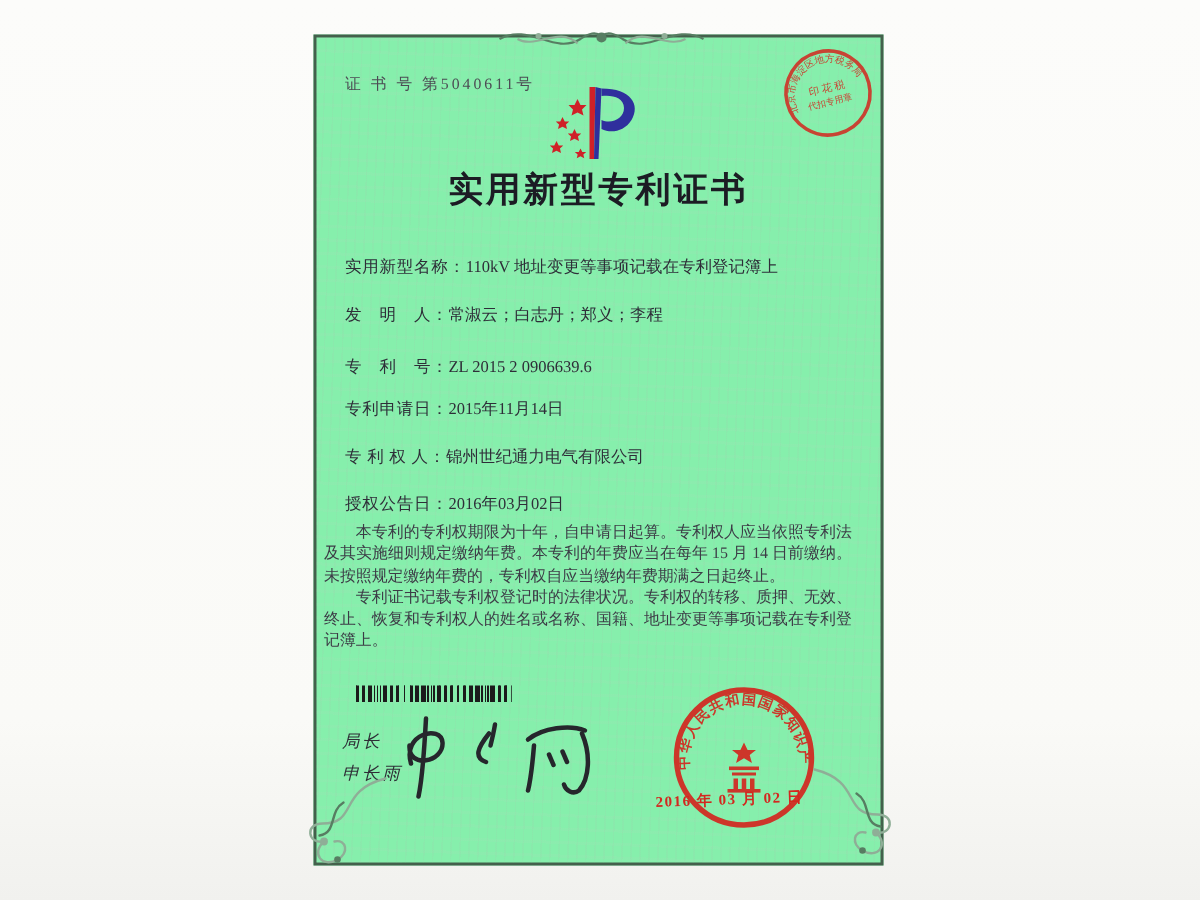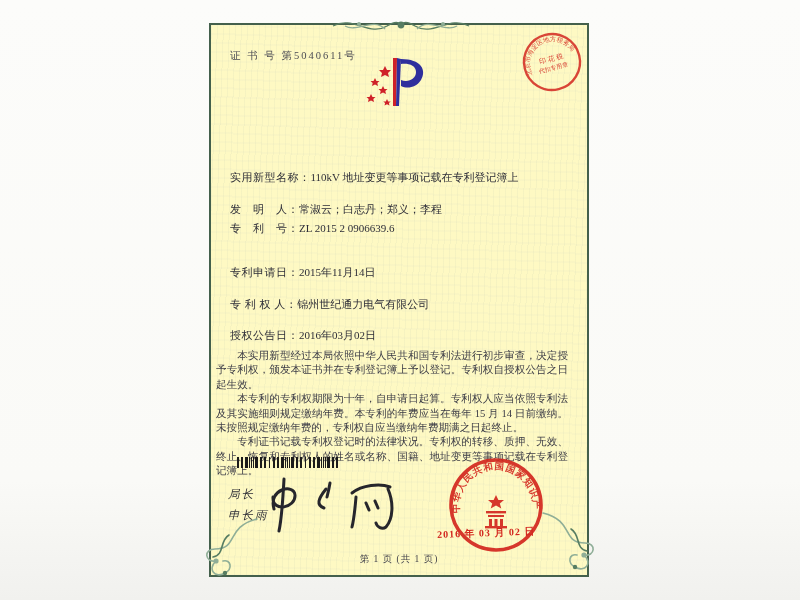--- a/index.html
+++ b/index.html
@@ -3,21 +3,21 @@
 <meta charset="utf-8">
 <style>
   html,body{margin:0;padding:0;}
   body{
     width:800px;height:600px;position:relative;overflow:hidden;
     background:linear-gradient(180deg,#fcfcfa 0%,#fafaf7 80%,#f1f1ee 100%);
     font-family:"Liberation Serif","DejaVu Serif",serif;
   }
   .page{
     position:absolute;left:209px;top:23px;width:376px;height:550px;
-    border:2px solid #44604c;background:#fef9c3;
+    border:2px solid #44604c;background:#86efac;
   }
   .page::before{
     content:"";position:absolute;inset:0;pointer-events:none;
     background:repeating-linear-gradient(92deg,rgba(170,185,170,.10) 0 1px,transparent 1px 6px),
                repeating-linear-gradient(2deg,rgba(200,205,195,.08) 0 2px,transparent 2px 9px);
   }
   .cert-number{position:absolute;left:19px;top:24px;font-size:10.5px;color:#4c4c54;letter-spacing:2px;}
   .logo{position:absolute;left:152px;top:31px;width:66px;height:52px;}
   .title{
     position:absolute;left:0;top:86px;width:100%;text-align:center;
@@ -96,44 +96,44 @@
     <path d="M38,3 C58,3 64,14 58,24 C53,32 44,33 38,30 L38,24 C45,27 53,23 53,16 C53,9 45,7 38,8 Z" fill="#2f2f9d"></path>
     <g fill="#cf2128">
       <polygon points="22,10 24,14 28,14 25,17 26,21 22,19 18,21 19,17 16,14 20,14"></polygon>
       <polygon points="12,22 13.5,25 16.5,25 14.3,27 15,30 12,28.5 9,30 9.7,27 7.5,25 10.5,25"></polygon>
       <polygon points="20,30 21.5,33 24.5,33 22.3,35 23,38 20,36.5 17,38 17.7,35 15.5,33 18.5,33"></polygon>
       <polygon points="8,38 9.5,41 12.5,41 10.3,43 11,46 8,44.5 5,46 5.7,43 3.5,41 6.5,41"></polygon>
       <polygon points="24,43 25.2,45.4 27.8,45.4 25.9,47 26.5,49.5 24,48.2 21.5,49.5 22.1,47 20.2,45.4 22.8,45.4"></polygon>
     </g>
   </svg>
 
+  <div class="title">实用新型专利证书</div>
 
   <div class="fields">
     <div class="field" style="top:145px">
       <span class="flabel">实用新型名称：</span><span>110kV 地址变更等事项记载在专利登记簿上</span>
     </div>
     <div class="field" style="top:177px">
       <span class="flabel">发　明　人：</span><span>常淑云；白志丹；郑义；李程</span>
     </div>
-    <div class="field" style="top:196px">
+    <div class="field" style="top:212px">
       <span class="flabel">专　利　号：</span><span>ZL 2015 2 0906639.6</span>
     </div>
     <div class="field" style="top:240px">
       <span class="flabel">专利申请日：</span><span>2015年11月14日</span>
     </div>
     <div class="field" style="top:272px">
       <span class="flabel">专 利 权 人：</span><span>锦州世纪通力电气有限公司</span>
     </div>
     <div class="field" style="top:303px">
       <span class="flabel">授权公告日：</span><span>2016年03月02日</span>
     </div>
   </div>
 
   <div class="paras">
-    <p>本实用新型经过本局依照中华人民共和国专利法进行初步审查，决定授予专利权，颁发本证书并在专利登记簿上予以登记。专利权自授权公告之日起生效。</p>
     <p>本专利的专利权期限为十年，自申请日起算。专利权人应当依照专利法及其实施细则规定缴纳年费。本专利的年费应当在每年 15 月 14 日前缴纳。未按照规定缴纳年费的，专利权自应当缴纳年费期满之日起终止。</p>
     <p>专利证书记载专利权登记时的法律状况。专利权的转移、质押、无效、终止、恢复和专利权人的姓名或名称、国籍、地址变更等事项记载在专利登记簿上。</p>
   </div>
 
   <div class="barcode"></div>
 
   <div class="officer t1">局长</div>
   <div class="officer t2">申长雨</div>
 
   <svg class="signature" viewBox="0 0 160 60">
@@ -163,21 +163,20 @@
       <rect x="38" y="54" width="20" height="2.4"></rect>
       <rect x="40" y="58" width="16" height="2"></rect>
       <rect x="41" y="62" width="3" height="7"></rect>
       <rect x="46.5" y="62" width="3" height="7"></rect>
       <rect x="52" y="62" width="3" height="7"></rect>
       <rect x="37" y="69" width="22" height="2.4"></rect>
     </g>
   </svg>
   <div class="seal-date">2016 年 03 月 02 日</div>
 
-  <div class="page-footer">第 1 页 (共 1 页)</div>
 
   <svg class="corner-stamp" viewBox="0 0 62 62">
     <circle cx="31" cy="31" r="28" fill="none" stroke="#d3271f" stroke-width="2.4"></circle>
     <defs>
         <path id="stampRing" d="M9,40 A23,23 0 1 1 53,40"></path>
       </defs>
     <text font-size="6.4" fill="#d3271f">
       <textPath href="#stampRing" startOffset="1">北京市海淀区地方税务局</textPath>
     </text>
     <text x="31" y="30" text-anchor="middle" font-size="7" fill="#d3271f">印 花 税</text>

